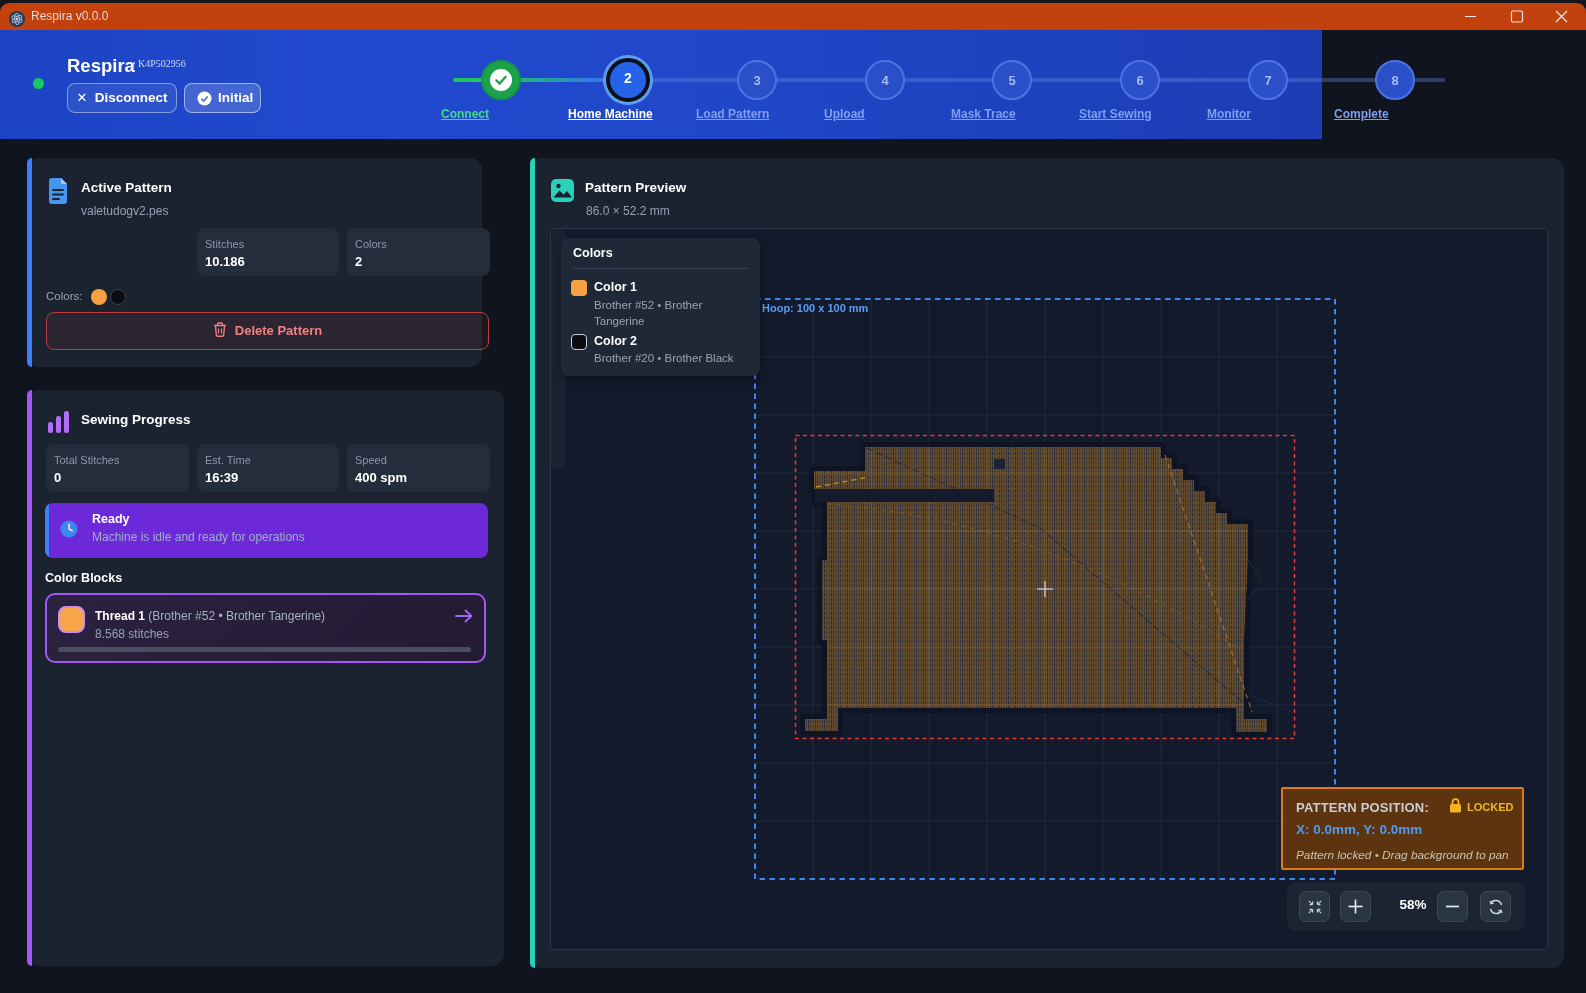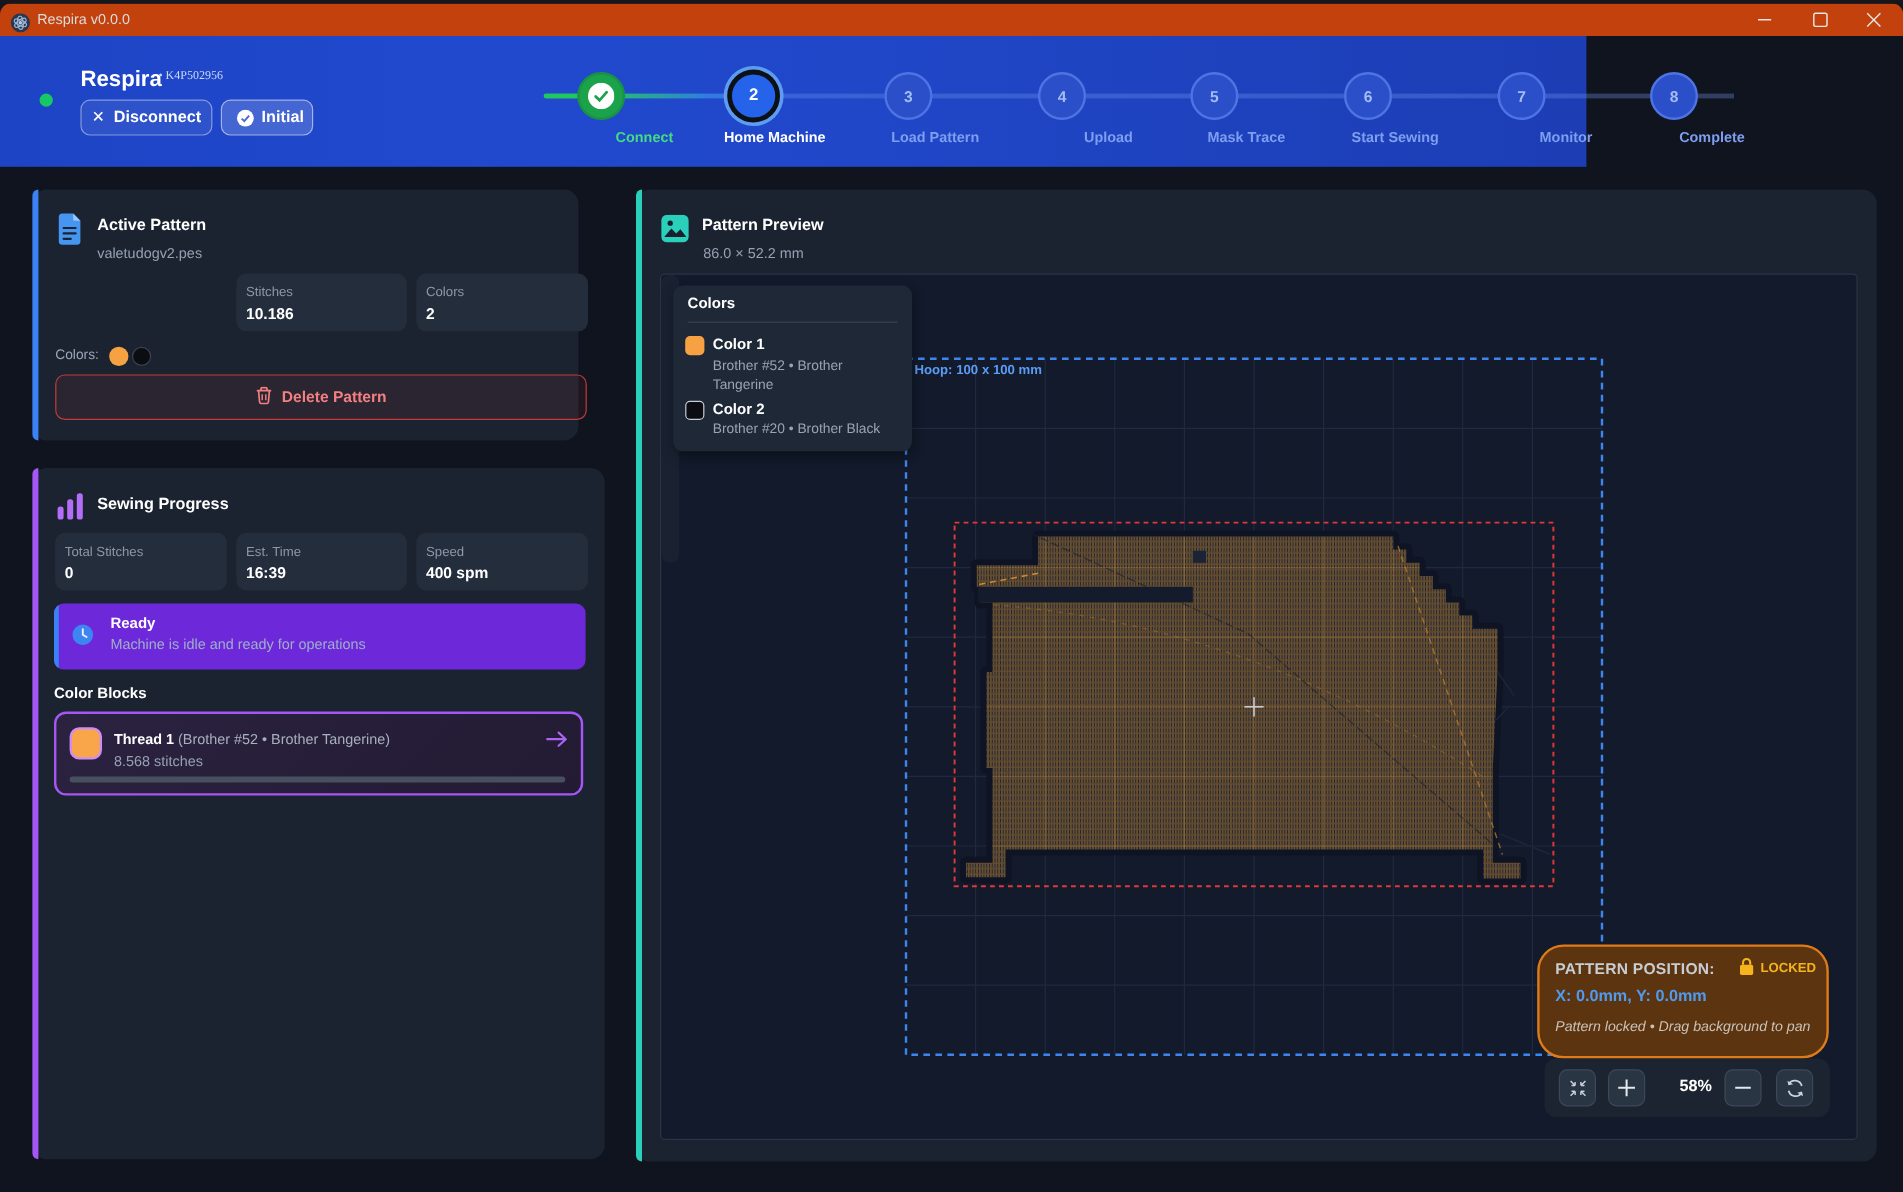--- a/index.html
+++ b/index.html
@@ -16,22 +16,22 @@
     background:linear-gradient(90deg,#1d44c4 0%, #2149ce 30%, #2047c8 55%, #1c3db4 100%);padding-left:12px; }
   
   .card { position:absolute; background:#1b2330; border-radius:12px; }
   .stripe { position:absolute; left:0; top:0; bottom:0; width:5px; border-radius:12px 0 0 12px; }
   .statbox { position:absolute; background:#242d3c; border-radius:8px; height:48px; }
   .statbox .lb { position:absolute; left:8px; top:10px; font-size:11px; color:#8d97a9; }
   .statbox .vl { position:absolute; left:8px; top:26px; font-size:13px; font-weight:bold; color:#fff; }
   .stepc { position:absolute; top:30px; width:40px; height:40px; border-radius:50%;
     background:#2a4fc9; border:2px solid #4e74e4; color:#a3bdf4; font-size:13px; font-weight:bold;
     text-align:center; line-height:37px; }
-  .steplb { position:absolute; top:77px; width:120px; text-align:right; font-size:12px;
-    font-weight:bold; color:#7e9ff0; }
+  .steplb { position:absolute; top:77px; width:120px; text-align:left; font-size:12px;
+    font-weight:bold; color:#7e9ff0;text-decoration:underline; }
   .zbtn { position:absolute; top:9px; width:31px; height:31px; background:#2a3544; border:1px solid #3c4859;
     border-radius:7px; display:flex; align-items:center; justify-content:center; }
 </style>
 </head>
 <body>
 
 <div class="abs" style="left:0;top:0;width:1586px;height:3px;background:#16171d;overflow:hidden;">
   
 </div>
 <div id="win">
@@ -271,21 +271,21 @@
         <div class="abs" style="left:12px;top:8px;font-size:12.5px;font-weight:bold;color:#fff;">Colors</div>
         <div class="abs" style="left:12px;top:30px;width:175px;height:1px;background:#3a4353;"></div>
         <div class="abs" style="left:10px;top:42px;width:16px;height:16px;border-radius:4px;background:#f6a243;"></div>
         <div class="abs" style="left:33px;top:42px;font-size:12.5px;font-weight:bold;color:#fff;">Color 1</div>
         <div class="abs" style="left:33px;top:60px;font-size:11.5px;line-height:15.5px;color:#99a3b2;">Brother #52 • Brother<br>Tangerine</div>
         <div class="abs" style="left:10px;top:96px;width:16px;height:16px;border-radius:4px;background:#0b0d12;border:1.5px solid #c8cdd5;"></div>
         <div class="abs" style="left:33px;top:96px;font-size:12.5px;font-weight:bold;color:#fff;">Color 2</div>
         <div class="abs" style="left:33px;top:114px;font-size:11.5px;color:#99a3b2;">Brother #20 • Brother Black</div>
       </div>
 
-      <div class="abs" style="left:751px;top:629px;width:243px;height:95px;background:#5c340f;border:2px solid #df7b17;border-radius:22px;">
+      <div class="abs" style="left:751px;top:629px;width:243px;height:83px;background:#5c340f;border:2px solid #df7b17;border-radius:2px;">
         <div class="abs" style="left:13px;top:11px;font-size:13px;font-weight:bold;color:#c9cdd4;letter-spacing:0.2px;">PATTERN POSITION:</div>
         <svg class="abs" style="left:166px;top:9px;" width="13" height="15" viewBox="0 0 13 15">
           <rect x="1" y="6" width="11" height="8.5" rx="1.5" fill="#f5b41e"></rect>
           <path d="M3.5 6 v-1.8 a3 3 0 0 1 6 0 V6" fill="none" stroke="#f5b41e" stroke-width="1.8"></path>
         </svg>
         <div class="abs" style="left:184px;top:12px;font-size:11px;font-weight:bold;color:#f5b41e;">LOCKED</div>
         <div class="abs" style="left:13px;top:33px;font-size:13.5px;font-weight:bold;color:#4e9bf0;">X: 0.0mm, Y: 0.0mm</div>
         <div class="abs" style="left:13px;top:59px;font-size:11.8px;font-style:italic;color:#c9c2b8;">Pattern locked • Drag background to pan</div>
       </div>
 

